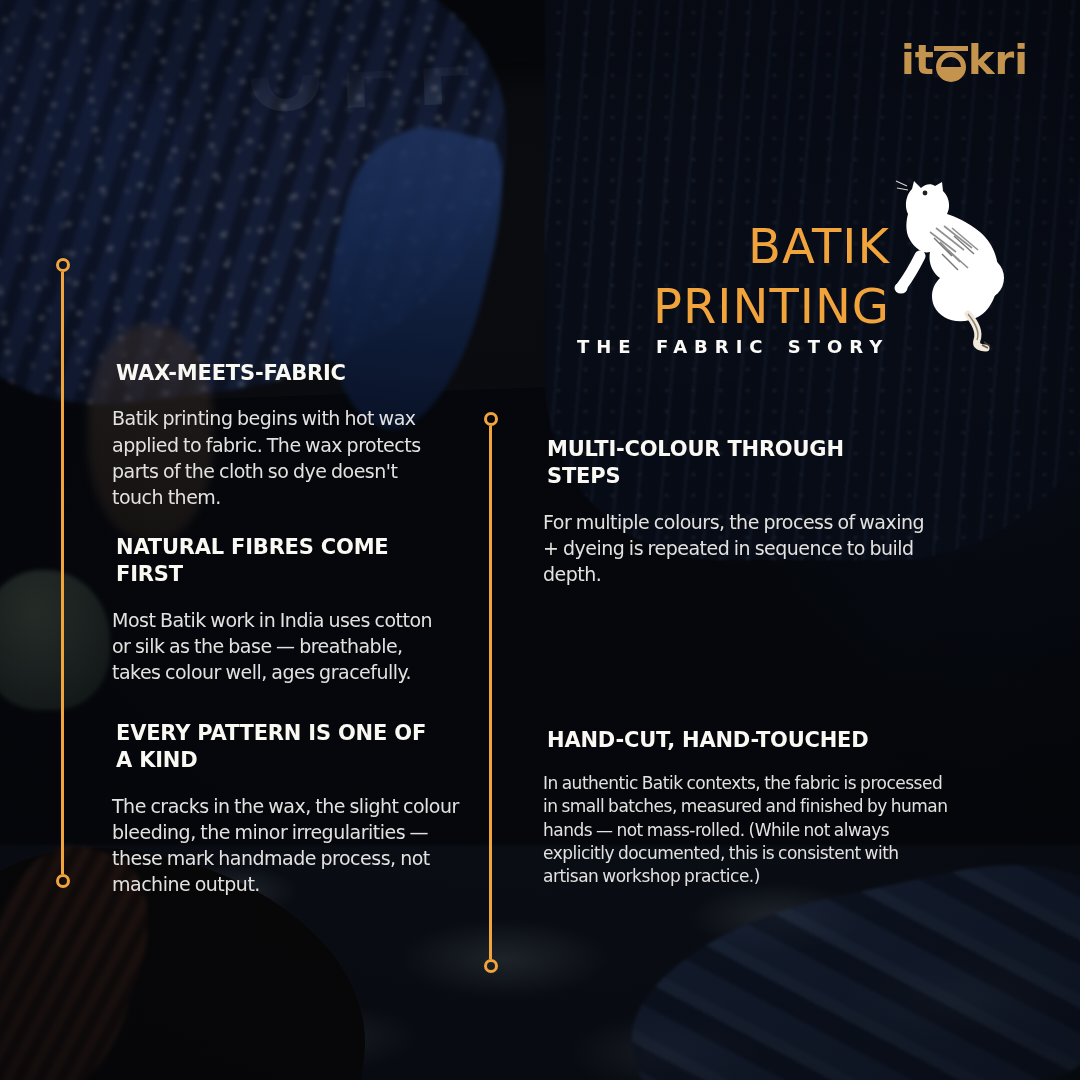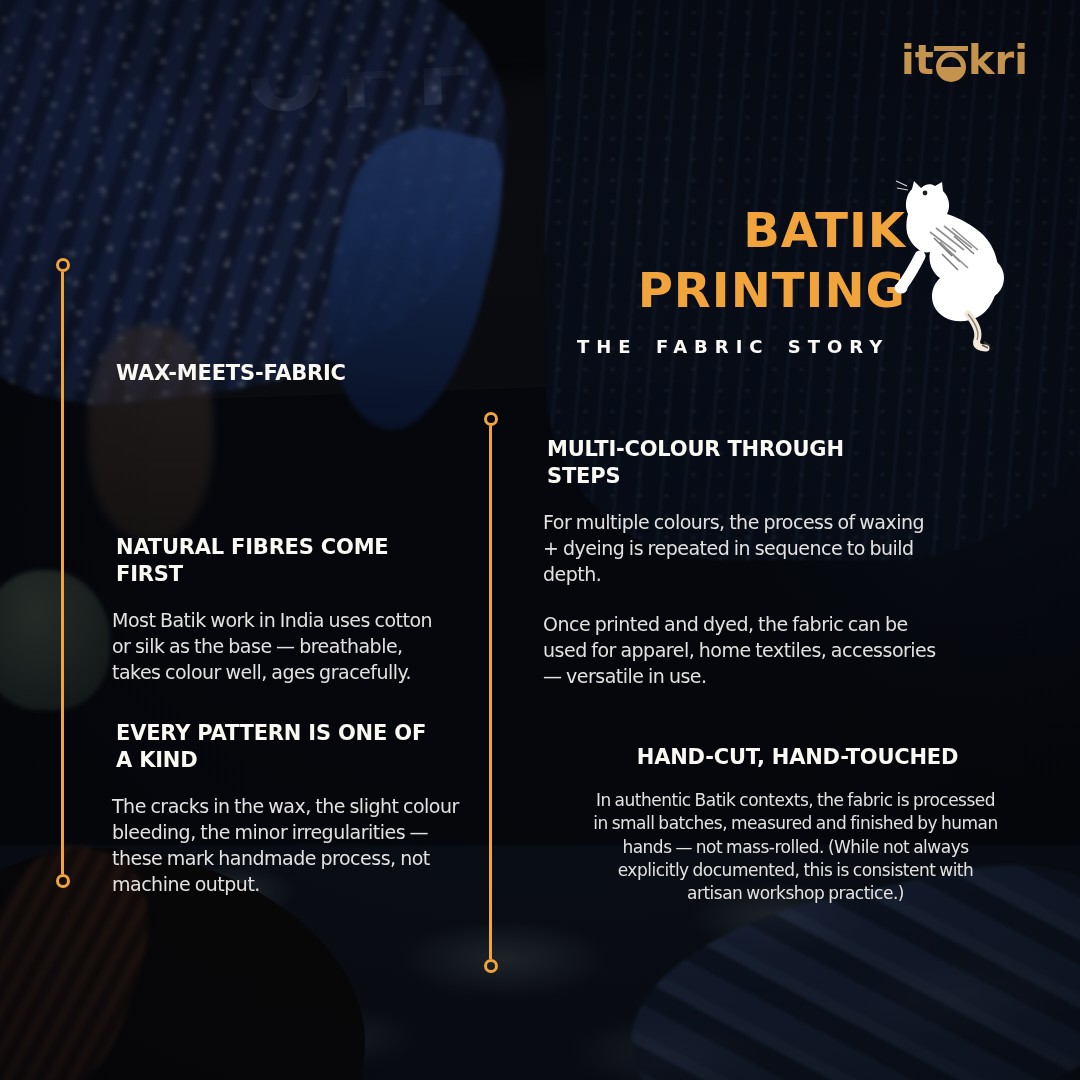--- a/index.html
+++ b/index.html
@@ -70,22 +70,22 @@
       linear-gradient(rgba(4,6,10,.30) 0%, rgba(4,6,10,.42) 40%, rgba(5,7,11,.40) 100%);}
   
   .content{position:absolute;inset:0;z-index:10;}
   .logo{position:absolute;right:52px;top:40px;display:flex;align-items:flex-start;
     font-weight:800;font-size:40px;color:var(--logo-gold,#C4944E);line-height:1;}
   .logo-o{display:inline-block;width:20px;height:20px;margin:12px 2px 0;position:relative;
     border:5px solid var(--logo-gold,#C4944E);border-radius:50%;
     background:linear-gradient(transparent 50%, var(--logo-gold,#C4944E) 50%);}
   .logo-o::before{content:'';position:absolute;left:-7px;right:-7px;top:-11px;height:5px;
     background:var(--logo-gold,#C4944E);}
-  .title{position:absolute;right:174px;top:200px;margin:0;text-align:right;
-    font-size:48px;font-weight:700;line-height:1.25;letter-spacing:1px;
+  .title{position:absolute;right:174px;top:200px;margin:16px;text-align:right;
+    font-size:48px;font-weight:400;line-height:1.25;letter-spacing:1px;
     color:var(--accent,#F2A43C);white-space:pre-line;}
   .subtitle{position:absolute;left:577px;top:336px;font-size:18px;font-weight:700;
     letter-spacing:7px;word-spacing:5px;color:#FCFAF6;}
   .cat{position:absolute;left:894px;top:180px;}
   
   .tl{position:absolute;display:flex;flex-direction:column;align-items:center;}
   .tl-left{left:55.5px;top:258px;height:630px;}
   .tl-right{left:483.5px;top:412px;height:561px;}
   .ring{width:8px;height:8px;border:3px solid var(--accent,#F2A43C);border-radius:50%;
     flex:0 0 auto;}
@@ -94,21 +94,21 @@
   .sec{position:absolute;}
   .sec h2{margin:0 0 18px 4px;font-size:21px;font-weight:800;line-height:1.3;
     letter-spacing:-0.2px;color:var(--heading,#FAF8F3);white-space:pre-line;}
   .sec p{margin:0;font-size:19px;line-height:1.38;letter-spacing:-0.5px;word-spacing:-1px;
     color:var(--body,#E3E2E0);white-space:pre-line;}
   #ls1{left:112px;top:360px;width:390px;}
   #ls2{left:112px;top:534px;width:390px;}
   #ls3{left:112px;top:720px;width:390px;}
   #rs1{left:543px;top:436px;width:470px;}
   #rs2{left:543px;top:611px;width:480px;}
-  #rs3{left:543px;top:744px;width:505px;text-align:center;}
+  #rs3{left:543px;top:727px;width:505px;}
   #rs3 p{font-size:17px;line-height:1.36;}
 </style>
 </head>
 <body>
 
 <div class="canvas">
 
   <div class="bg">
     <div class="shirt-zone"></div>
     <div class="shirt-text">OFF</div>
@@ -171,20 +171,24 @@
       <span class="ring"></span>
     </div>
     <div class="tl tl-right">
       <span class="ring"></span>
       <span class="tline"></span>
       <span class="ring"></span>
     </div>
 
     <div class="sec" id="ls1">
       <h2>WAX-MEETS-FABRIC</h2>
+      <p>Batik printing begins with hot wax
+applied to fabric. The wax protects
+parts of the cloth so dye doesn't
+touch them.</p>
     </div>
     <div class="sec" id="ls3">
       <h2>EVERY PATTERN IS ONE OF
 A KIND</h2>
       <p>The cracks in the wax, the slight colour
 bleeding, the minor irregularities —
 these mark handmade process, not
 machine output.</p>
     </div>
     <div class="sec" id="ls2">
@@ -195,23 +199,20 @@
 takes colour well, ages gracefully.</p>
     </div>
     <div class="sec" id="rs1">
       <h2>MULTI-COLOUR THROUGH
 STEPS</h2>
       <p>For multiple colours, the process of waxing
 + dyeing is repeated in sequence to build
 depth.</p>
     </div>
     <div class="sec" id="rs2">
-      <p>Once printed and dyed, the fabric can be
-used for apparel, home textiles, accessories
-— versatile in use.</p>
     </div>
     <div class="sec" id="rs3">
       <h2>HAND-CUT, HAND-TOUCHED</h2>
       <p>In authentic Batik contexts, the fabric is processed
 in small batches, measured and finished by human
 hands — not mass-rolled. (While not always
 explicitly documented, this is consistent with
 artisan workshop practice.)</p>
     </div>
 

